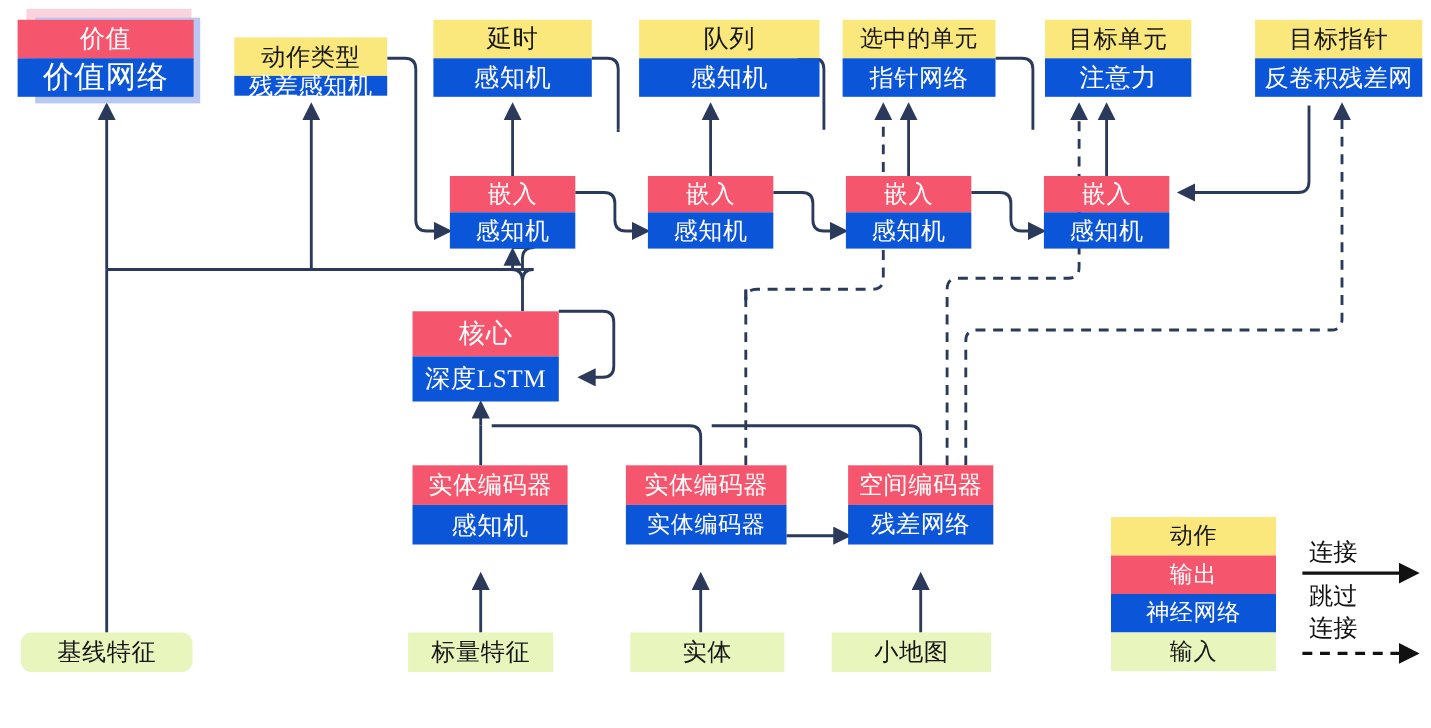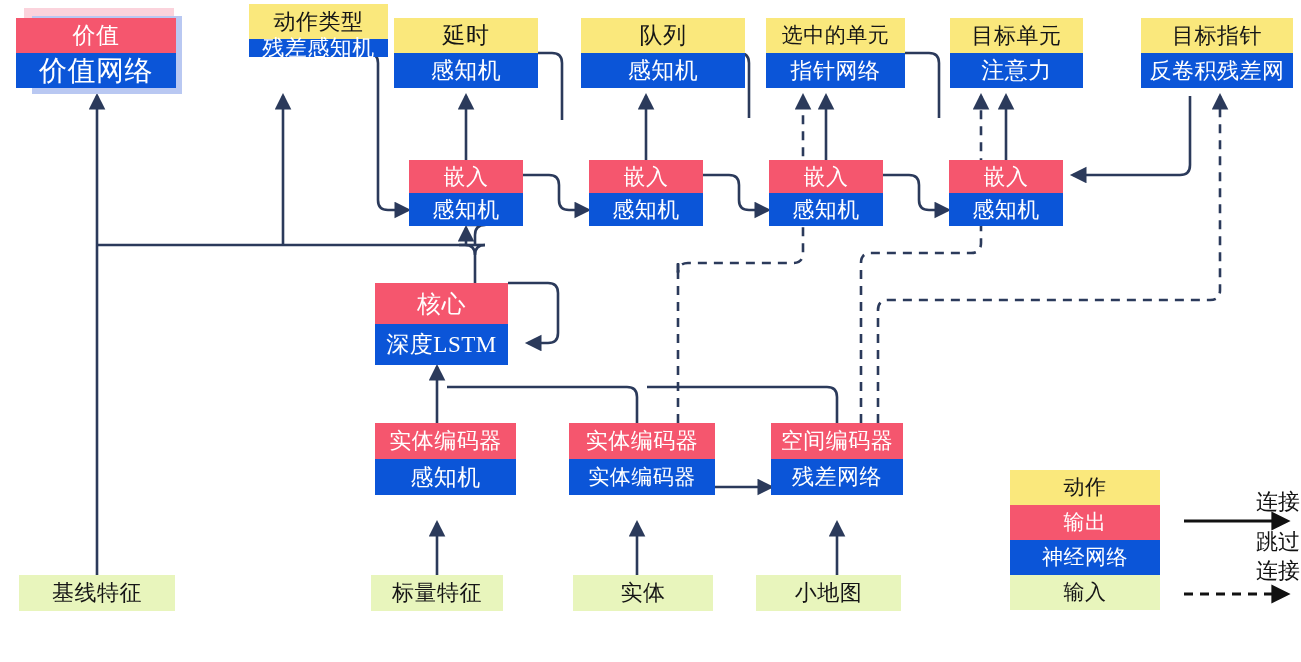--- a/index.html
+++ b/index.html
@@ -26,21 +26,21 @@
   .shadow.pink{background:#FBD3DC;}
   .shadow.blue{background:#B9C8F2;}
 
   
   #legend{position:absolute;z-index:6;}
   #legend .seg{justify-content:center;}
   .legend-arrows{position:absolute;z-index:6;}
   .legend-lbl{
     position:absolute;white-space:nowrap;color:#111;
     font-family:Liberation Mono, monospace;
-    z-index:6;text-align:right;
+    z-index:6;text-align:left;
   }
 </style>
 </head>
 <body>
 
 <div id="stage">
 
   <svg id="wires" viewBox="0 0 1301 662">
     <defs>
       <marker id="ah" markerWidth="9" markerHeight="9" refX="5.2" refY="3.2" orient="auto" markerUnits="strokeWidth">
@@ -113,21 +113,21 @@
   </svg>
 
   <div class="shadow pink" style="left:24px;top:8px;width:150px;height:78px;"></div>
   <div class="shadow blue" style="left:32px;top:16px;width:150px;height:78px;"></div>
 
   <div class="node" style="left:16px;top:18px;width:160px;">
     <div class="seg output" style="height:35px;font-size:23px;">价值</div>
     <div class="seg net" style="height:35px;font-size:28px;">价值网络</div>
   </div>
 
-  <div class="node" style="left:213px;top:4px;width:139px;margin-left:36px;">
+  <div class="node" style="left:213px;top:34px;width:139px;">
     <div class="seg action" style="height:35px;font-size:22px;">动作类型</div>
     <div class="seg net" style="height:18px;font-size:22px;">残差感知机</div>
   </div>
 
   <div class="node" style="left:394px;top:18px;width:144px;">
     <div class="seg action" style="height:35px;font-size:23px;">延时</div>
     <div class="seg net" style="height:35px;font-size:23px;">感知机</div>
   </div>
 
   <div class="node" style="left:581px;top:18px;width:164px;">
@@ -184,21 +184,21 @@
     <div class="seg output" style="height:36px;font-size:22px;">实体编码器</div>
     <div class="seg net" style="height:36px;font-size:21px;">实体编码器</div>
   </div>
 
   <div class="node" style="left:771px;top:423px;width:132px;">
     <div class="seg output" style="height:36px;font-size:22px;">空间编码器</div>
     <div class="seg net" style="height:36px;font-size:22px;">残差网络</div>
   </div>
 
   <div class="node" style="left:19px;top:575px;width:156px;">
-    <div class="seg input" style="height:36px;font-size:22px;">基线特征</div>
+    <div class="seg input" style="height:36px;font-size:22px;border-radius:10px;">基线特征</div>
   </div>
 
   <div class="node" style="left:371px;top:575px;width:132px;">
     <div class="seg input" style="height:36px;font-size:22px;text-align:right;">标量特征</div>
   </div>
 
   <div class="node" style="left:573px;top:575px;width:140px;">
     <div class="seg input" style="height:36px;font-size:22px;">实体</div>
   </div>
 

